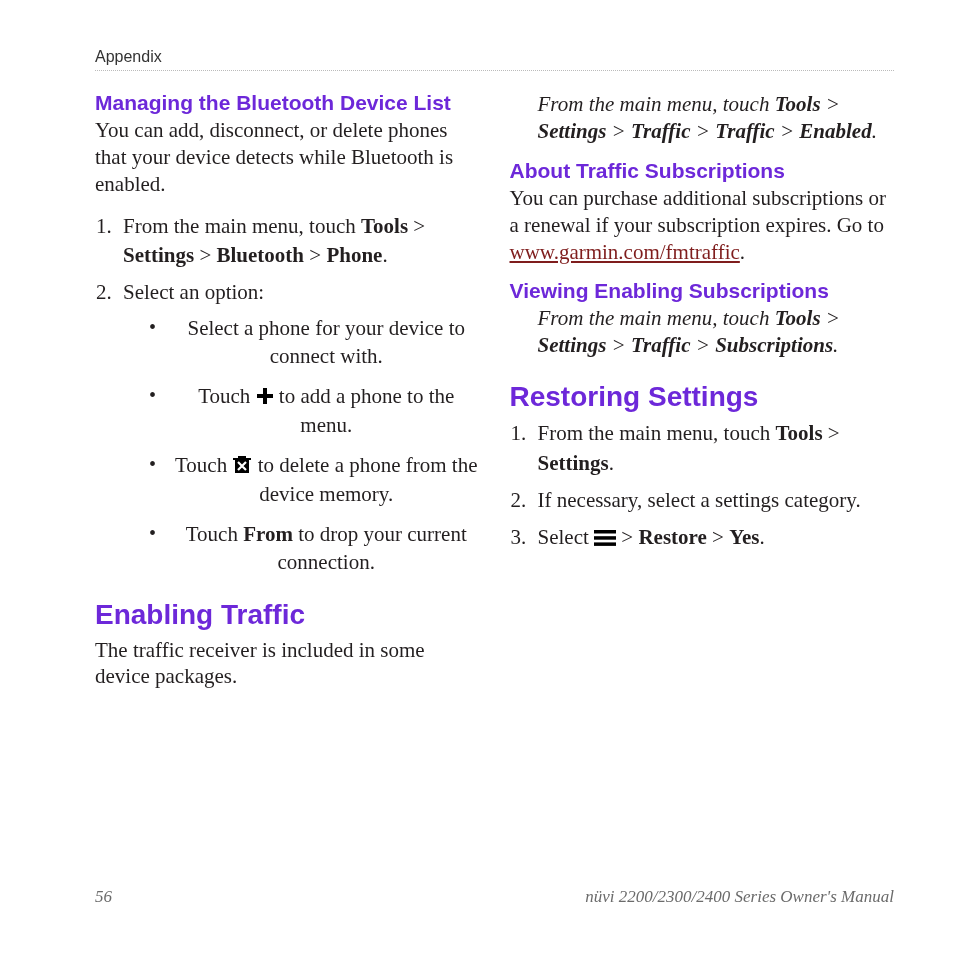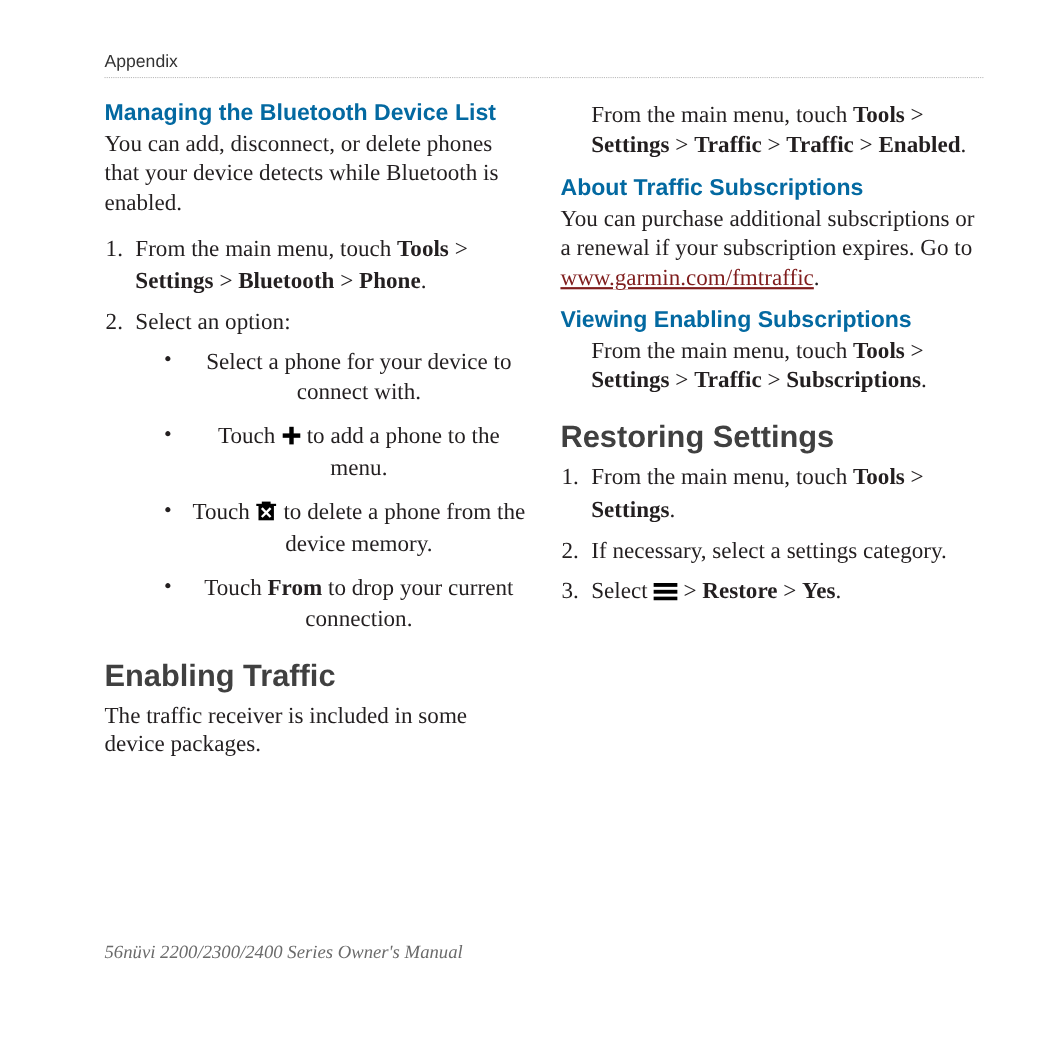--- a/index.html
+++ b/index.html
@@ -31,36 +31,37 @@
     gap: 30px;
   }
   .col {
     width: 50%;
   }
   h3 {
     font-family: Arial, Helvetica, sans-serif;
     font-weight: bold;
     font-size: 21px;
     margin: 0 0 2px 0;
-    color: #0369a1;
+    color: #6d28d9;
   }
   h2 {
     font-family: Arial, Helvetica, sans-serif;
     font-weight: bold;
     font-size: 28px;
     margin: 22px 0 6px 0;
-    color: #404040;
+    color: #6d28d9;
   }
   p {
     font-size: 21px;
     margin: 0 0 14px 0;
     line-height: 1.28;
   }
   .indent {
     margin-left: 28px;
+    font-style: italic;
   }
   ol {
     font-size: 21px;
     margin: 0 0 10px 0;
     padding-left: 22px;
     line-height: 1.4;
   }
   ol > li {
     padding-left: 6px;
     margin-bottom: 8px;
@@ -99,22 +100,23 @@
   }
   .icon-menu {
     display: inline-block;
     vertical-align: -2px;
     width: 22px; height: 16px;
   }
   .footer {
     position: absolute;
     left: 95px;
     right: 60px;
-    bottom: 78px;
+    bottom: 47px;
     display: flex;
+    justify-content: space-between;
     font-style: italic;
     font-size: 17px;
     color: #6b6b6b;
     font-family: "Times New Roman", Times, serif;
   }
 </style>
 </head>
 <body>
 
 <div class="page">

